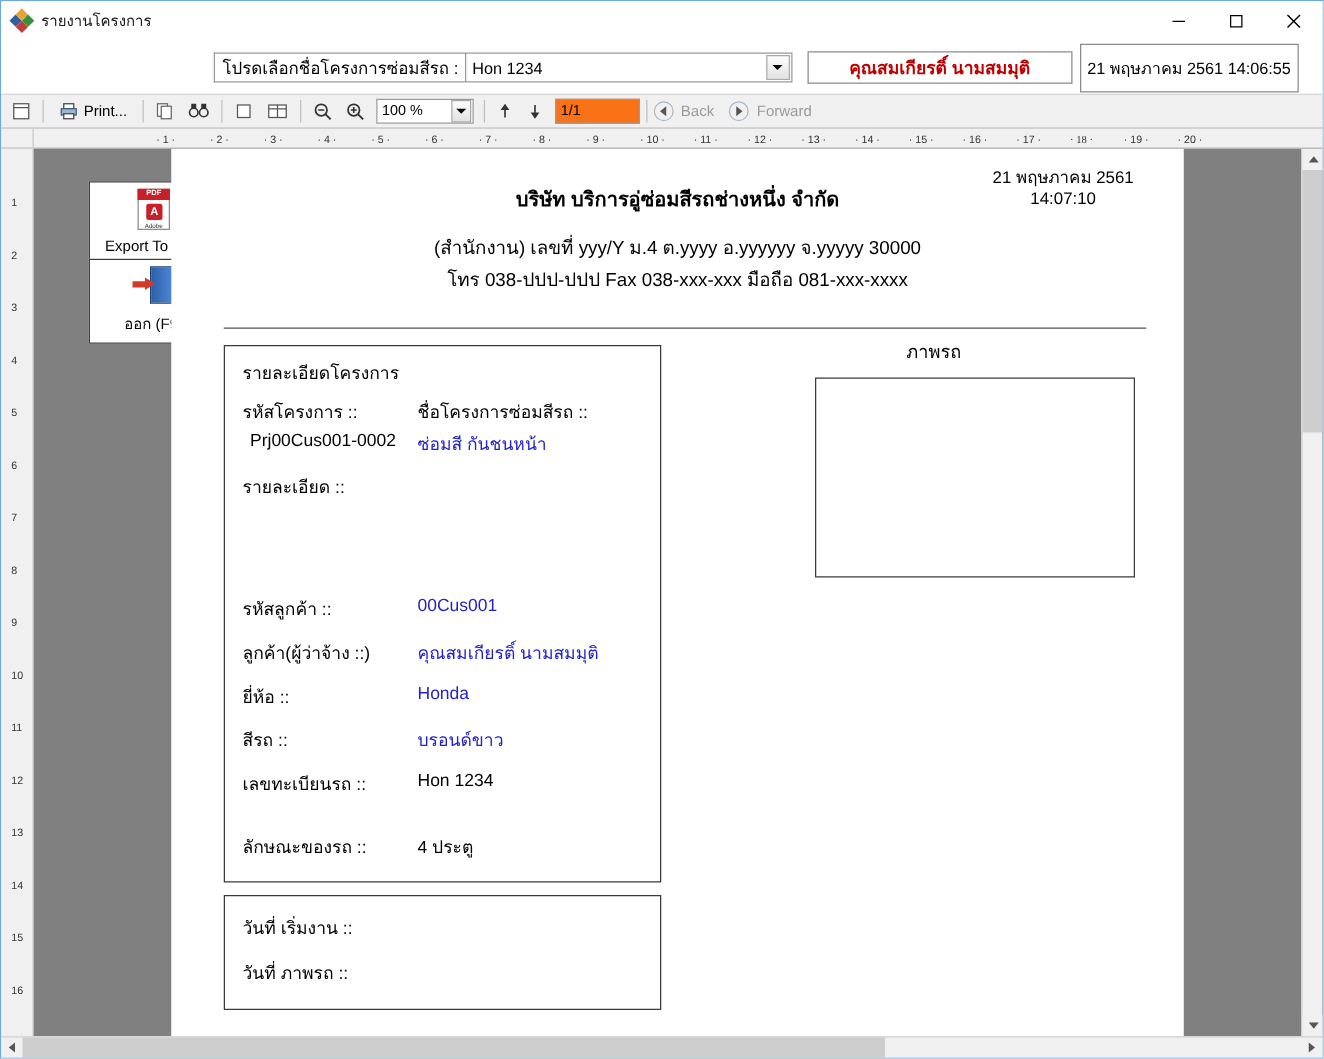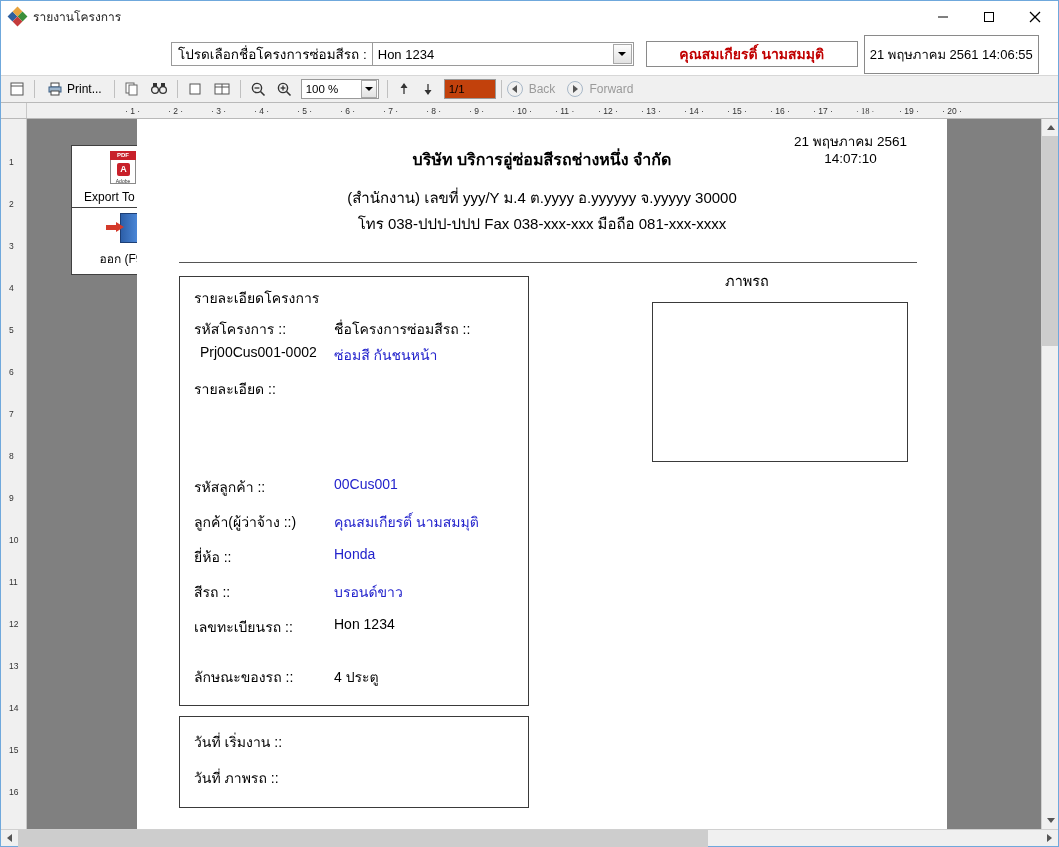--- a/index.html
+++ b/index.html
@@ -123,21 +123,21 @@
     position: relative; margin: 0 3px;
   }
   .zoom-combo .arrow-btn {
     position: absolute; right: 1px; top: 0px;
     width: 16px; height: 18px;
     background: linear-gradient(#fdfdfd, #e2e2e2);
     border: 1px solid #a8a8a8;
     display: flex; align-items: center; justify-content: center;
   }
   .page-box {
-    width: 52px; height: 20px; border: 1px solid #9a9a9a; background: #c2410c;
+    width: 68px; height: 20px; border: 1px solid #9a9a9a; background: #f97316;
     font-size: 11.5px; display: flex; align-items: center; padding-left: 4px;
     margin-left: 3px;
   }
   .nav-label { font-size: 12px; color: #3a3a3a; margin-right: 10px; }
   .nav-circle {
     width: 16px; height: 16px; border-radius: 50%; border: 1.6px solid #a8b8c8;
     display: flex; align-items: center; justify-content: center; margin-right: 4px;
   }
   .disabled { color: #9a9a9a; }
 

